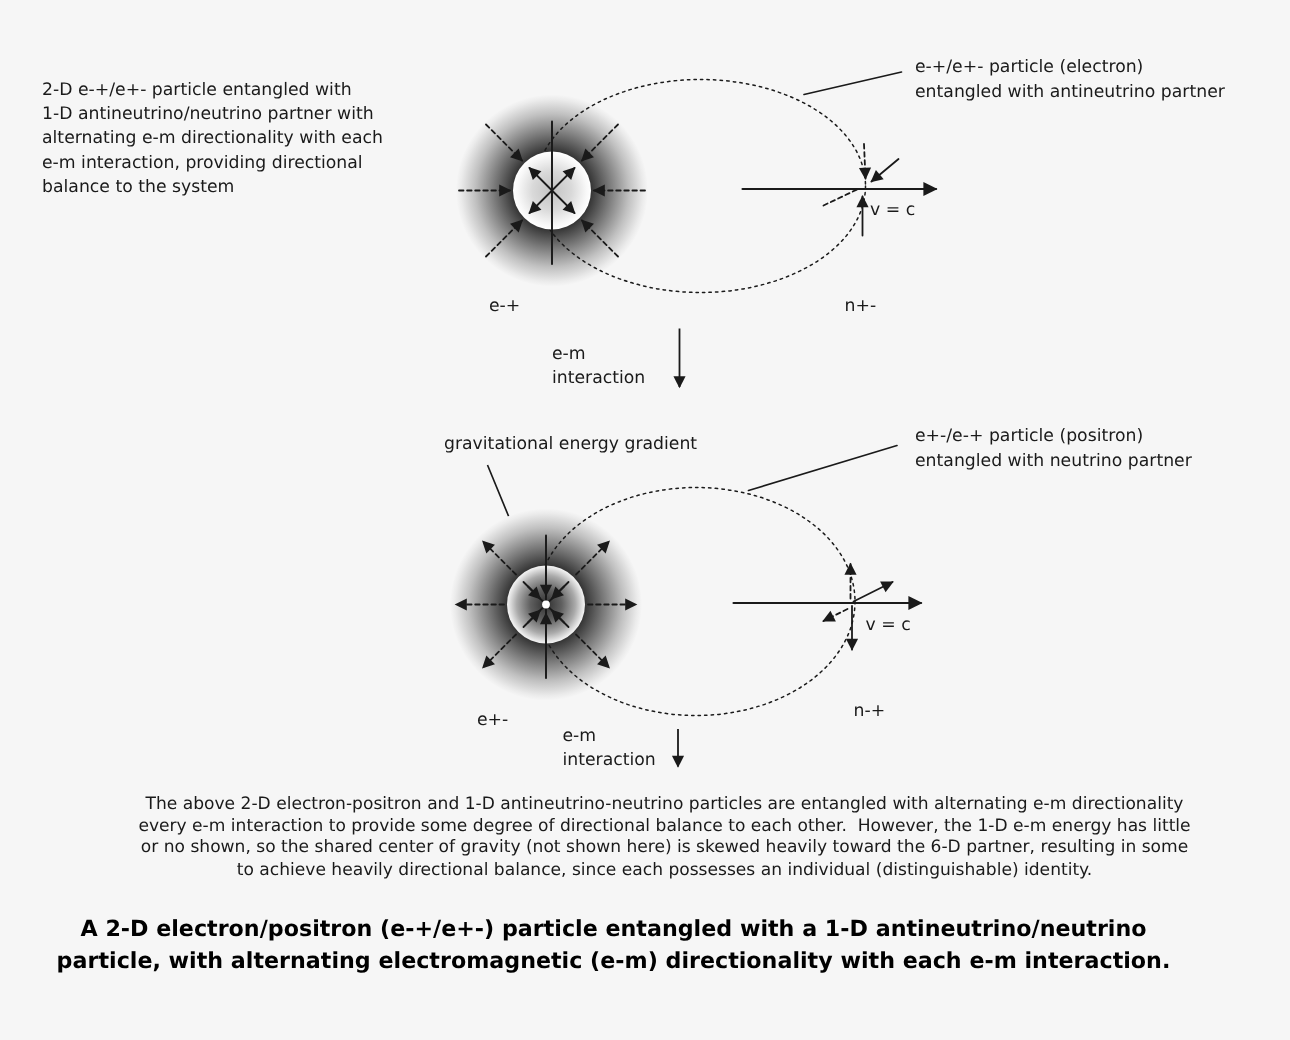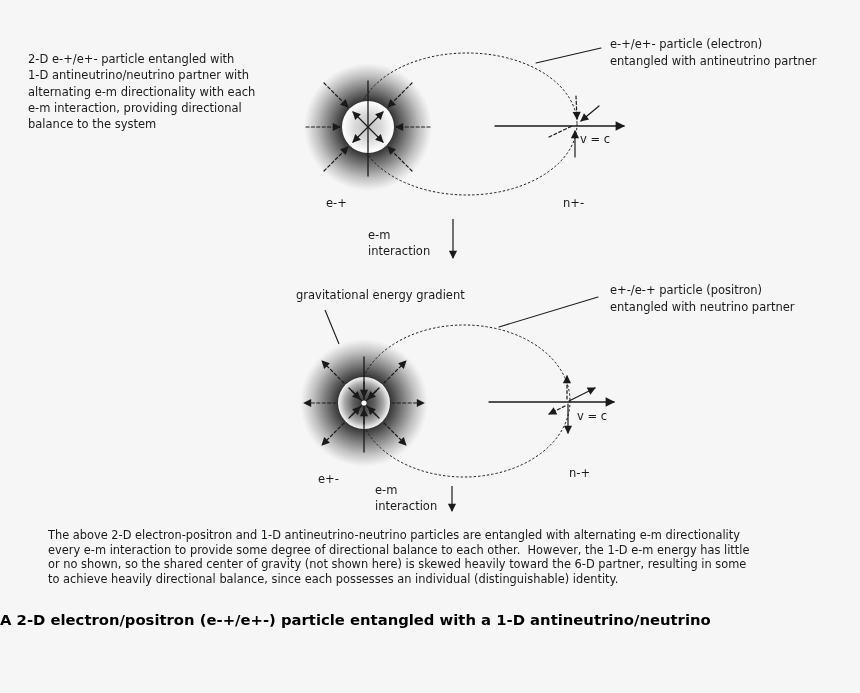--- a/index.html
+++ b/index.html
@@ -14,25 +14,25 @@
   svg { position: absolute; left: 0; top: 0; }
   svg text {
     font-family: "DejaVu Sans", sans-serif;
     font-size: 11.5px;
     fill: #1a1a1a;
   }
   .para {
     position: absolute; left: 48px; top: 528px; width: 790px;
     font-size: 11.4px; line-height: 14.7px; color: #1a1a1a;
   }
-  .para .pline { white-space: pre; }
+  .para .pline { white-space: pre; text-align: center; }
   .para .it { }
   .caption {
     position: absolute; left: 0; top: 609px; width: 818px;
-    font-weight: bold; font-size: 14.8px;
+    text-align: center; font-weight: bold; font-size: 14.8px;
     line-height: 21px; color: #000000;
   }
   .caption .cline { white-space: pre; }
 </style>
 </head>
 <body>
 
 <div class="canvas">
 
   <svg width="860" height="520" viewBox="0 0 860 520">
@@ -184,15 +184,16 @@
 
   <div class="para">
     <div class="pline">The above 2-D electron-positron and 1-D antineutrino-neutrino particles are entangled with alternating e-m directionality</div>
     <div class="pline">every e-m interaction to provide some degree of directional balance to each other.  However, the 1-D e-m energy has little</div>
     <div class="pline"><span>or no shown, so the </span><span class="it">shared</span><span> center of gravity (not shown here) is skewed heavily toward the 6-D partner, resulting in some</span></div>
     <div class="pline">to achieve heavily directional balance, since each possesses an individual (distinguishable) identity.</div>
   </div>
 
   <div class="caption">
     <div class="cline">A 2-D electron/positron (e-+/e+-) particle entangled with a 1-D antineutrino/neutrino</div>
+    <div class="cline">particle, with alternating electromagnetic (e-m) directionality with each e-m interaction.</div>
   </div>
 
 </div>
 
 </body></html>

